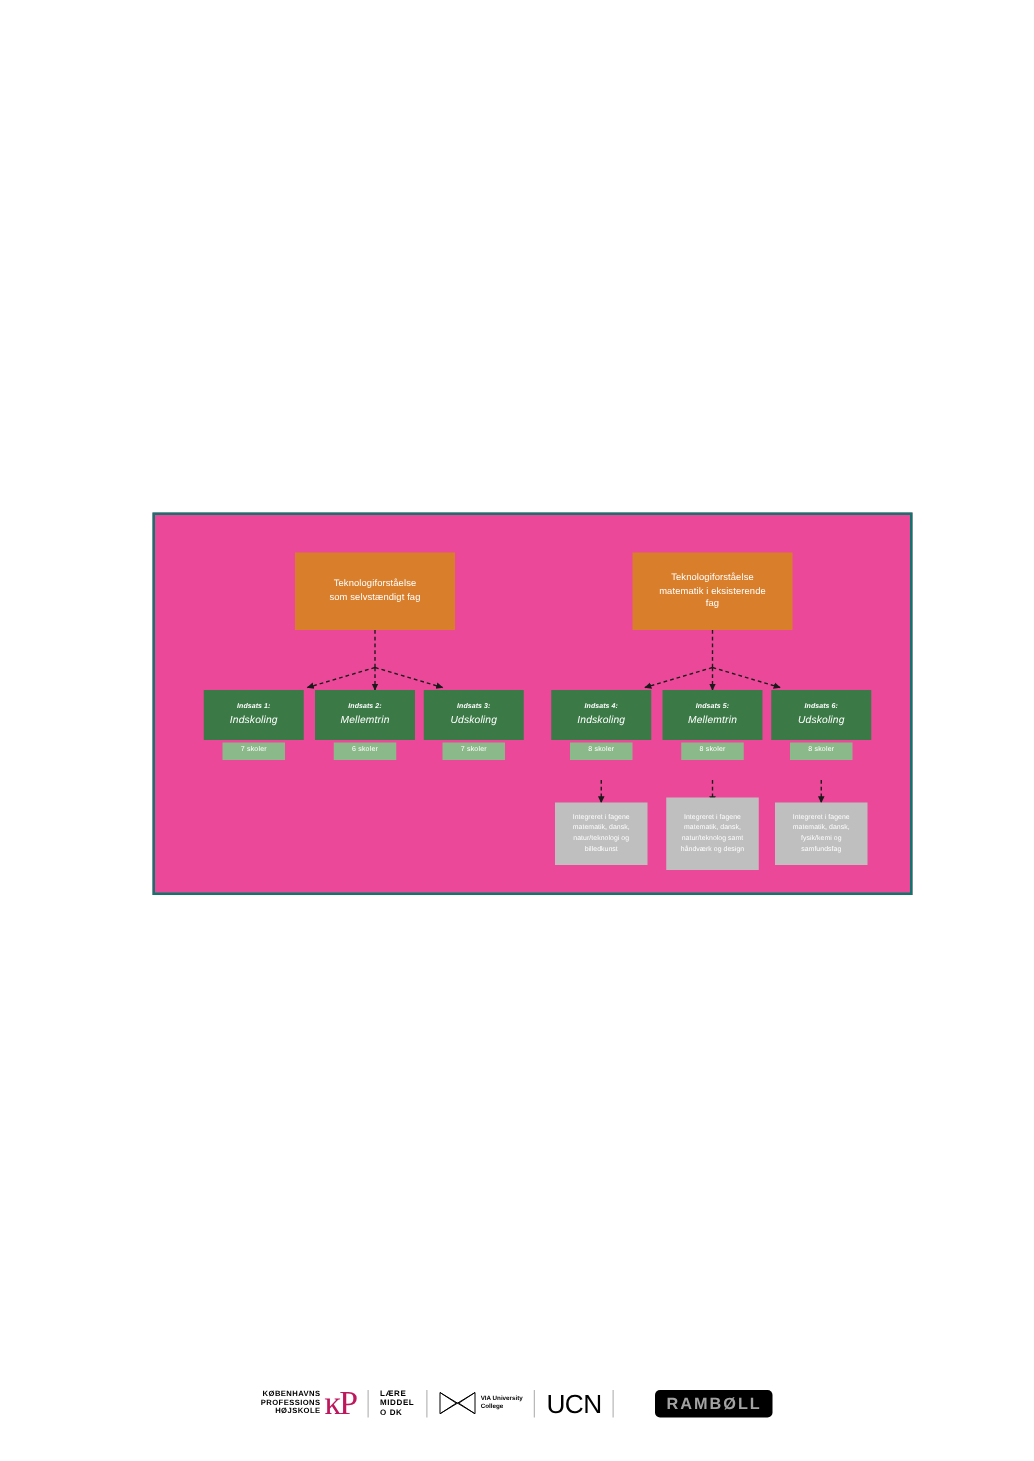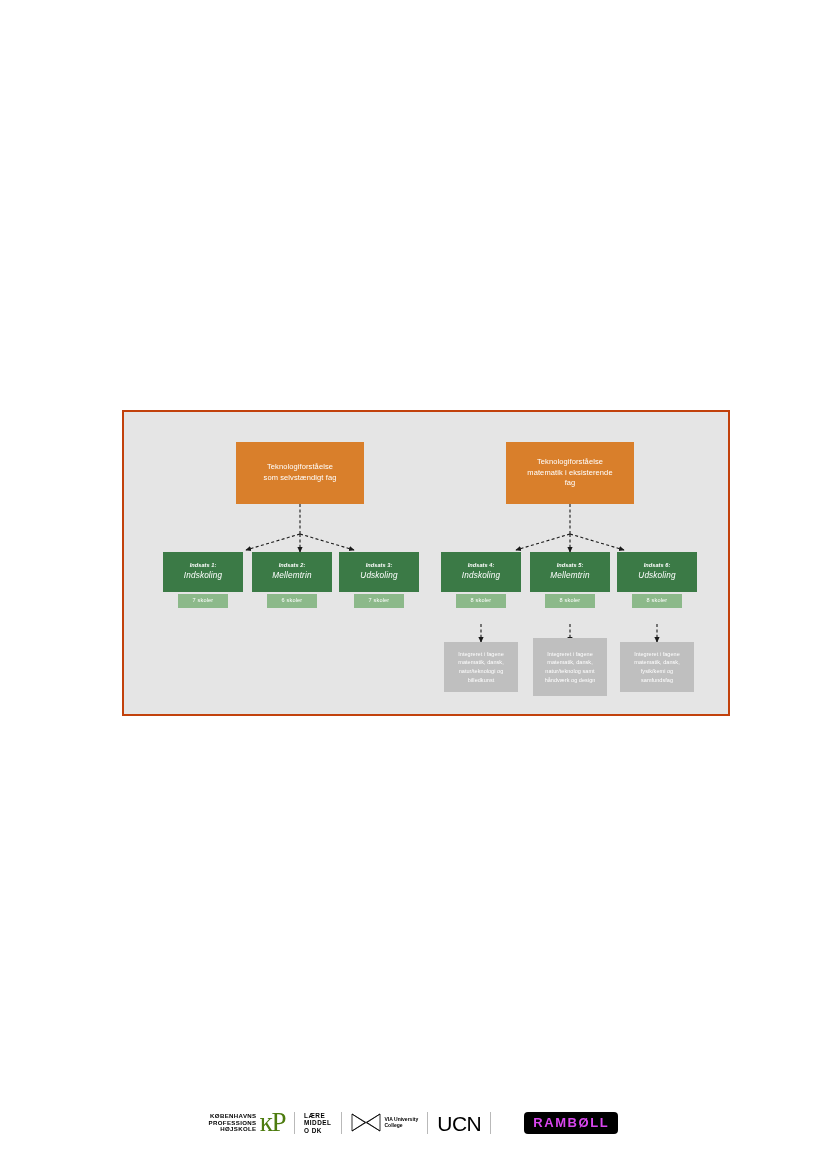--- a/index.html
+++ b/index.html
@@ -15,22 +15,22 @@
     overflow: hidden;
   }
 
   
   #figure-frame {
     position: absolute;
     left: 122px;
     top: 410px;
     width: 608px;
     height: 306px;
-    border: 2px solid #c2410c;
-    background: #e5e5e5;
+    border: 2px solid #0f766e;
+    background: #ec4899;
     box-sizing: border-box;
   }
 
   .diagram-canvas {
     position: absolute;
     inset: 0;
   }
 
   .svg-layer {
     position: absolute;
@@ -149,21 +149,21 @@
     font-size: 6.1px;
     font-weight: bold;
     letter-spacing: 0.35px;
     white-space: nowrap;
   }
   .kp-mark {
     font-size: 27px;
     font-weight: 300;
     letter-spacing: -1.5px;
     line-height: 1;
-    color: #4d7c0f;
+    color: #be185d;
     font-family: "Liberation Serif", serif;
     position: relative;
     top: -1px;
   }
 
   
   .lm-logo {
     display: flex;
     flex-direction: column;
     align-items: flex-start;
@@ -202,21 +202,21 @@
     letter-spacing: -0.5px;
     color: #000000;
     line-height: 1;
     display: flex;
     align-items: center;
   }
 
   
   .ramboll-logo {
     background: #000000;
-    color: #d946ef;
+    color: #a3a3a3;
     border-radius: 4px;
     padding: 4px 9px 5px 9px;
     font-size: 13px;
     font-weight: bold;
     letter-spacing: 1.6px;
     line-height: 1;
     display: flex;
     align-items: center;
     margin-left: 24px;
   }

